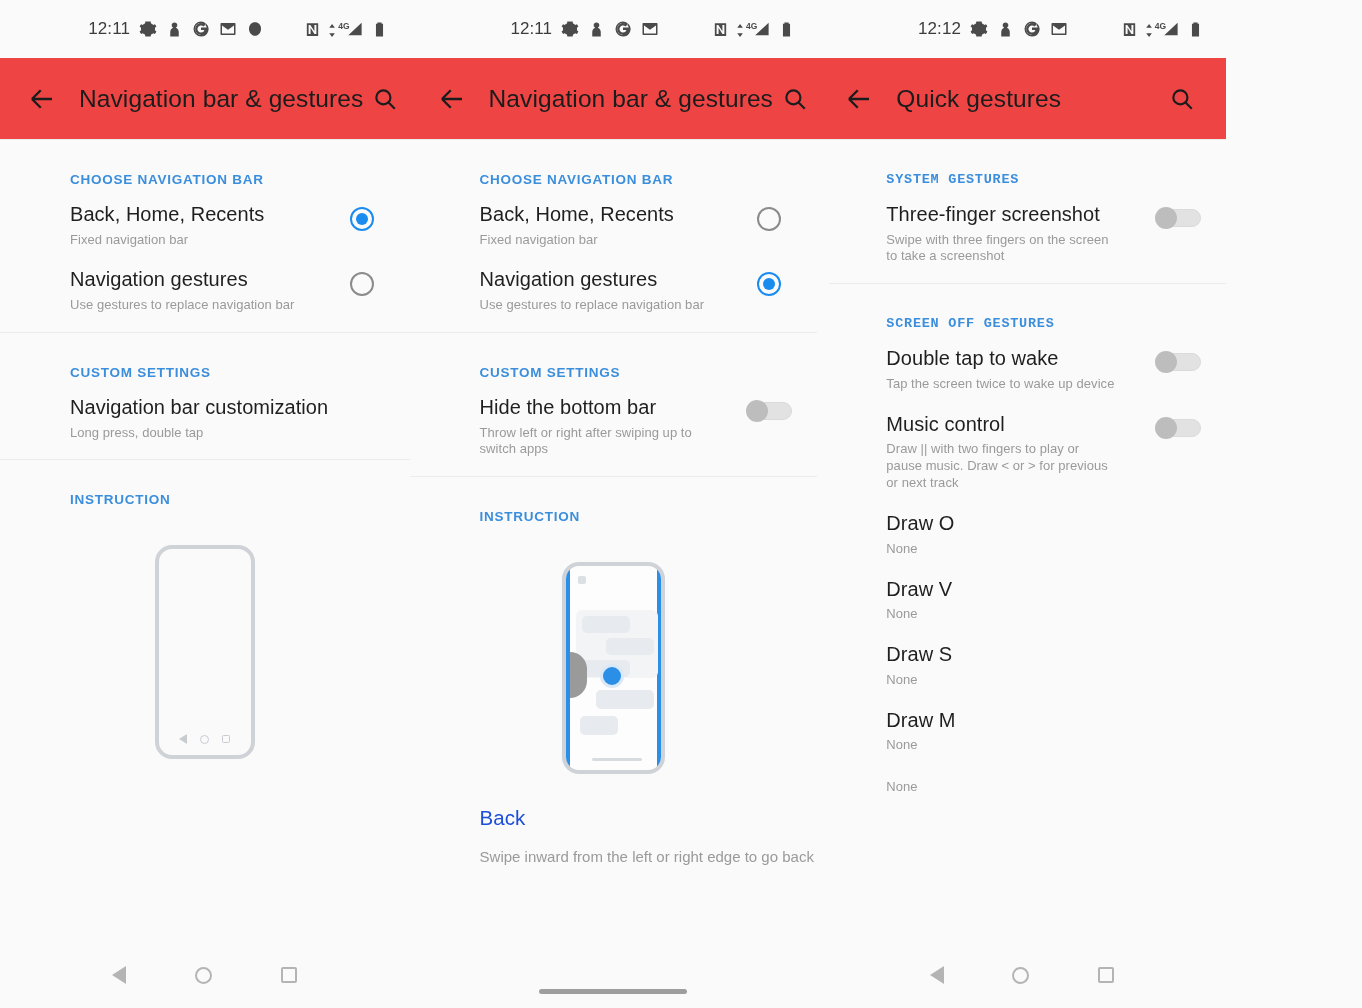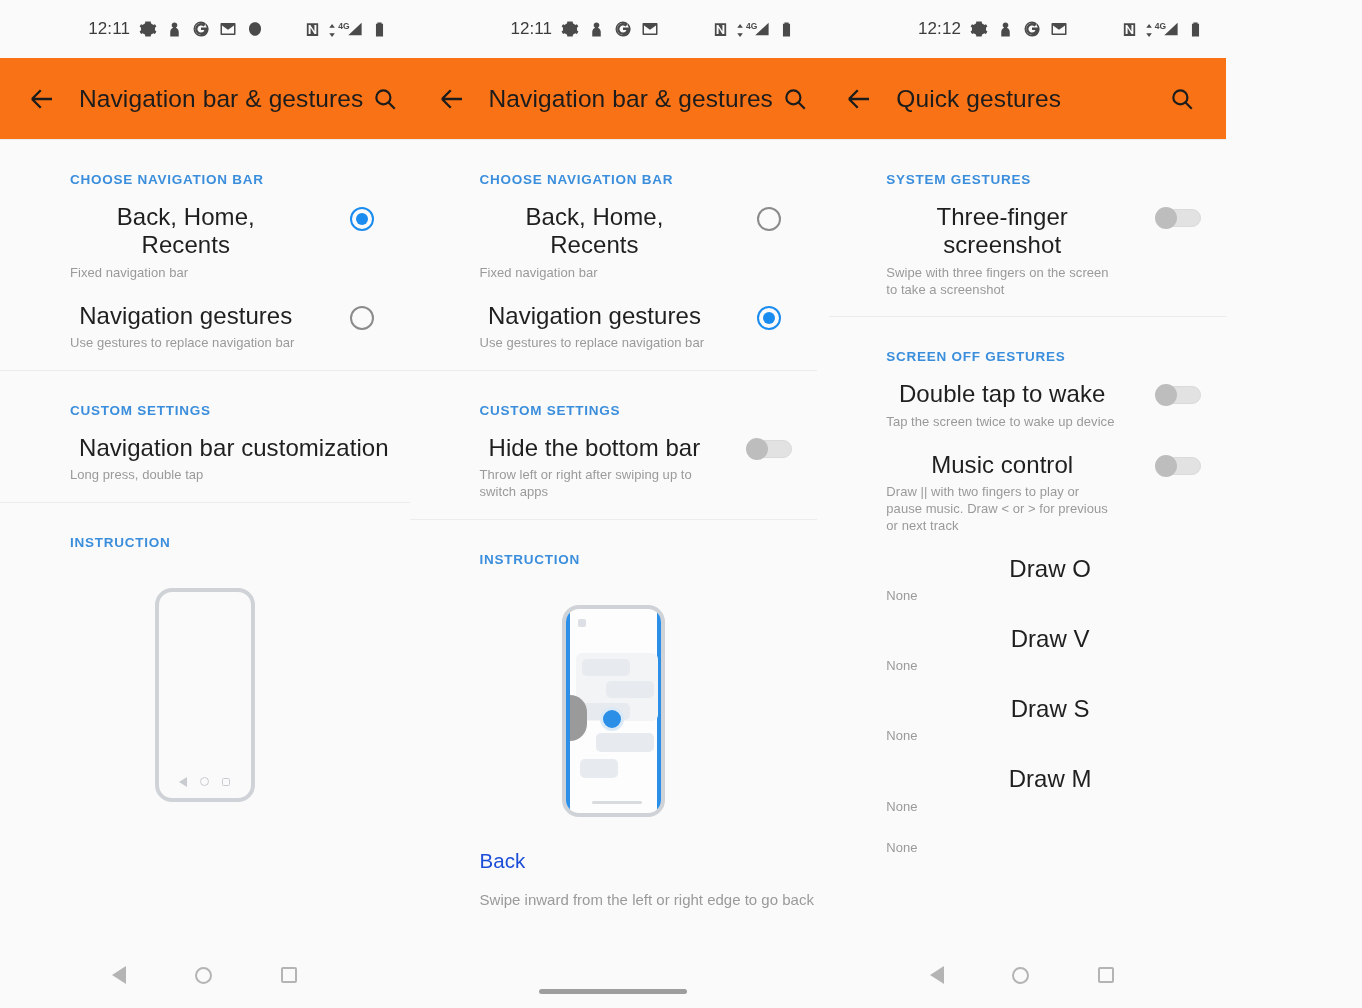--- a/index.html
+++ b/index.html
@@ -38,21 +38,21 @@
   }
   .sb-ico { width: 18px; height: 18px; display: block; fill: #4a4a4a; }
   .sb-ico-sm { width: 17px; height: 17px; display: block; fill: #4a4a4a; }
 
   
   .appbar {
     height: 82px;
     display: flex;
     align-items: center;
     padding: 0 22px 0 20px;
-    background: #f97316;
+    background: #ef4444;
     border-bottom: 1px solid #ececec;
     flex: none;
   }
   .back-btn { width: 44px; height: 44px; display:flex; align-items:center; justify-content:center; flex:none; }
   .back-btn svg { width: 30px; height: 30px; stroke: #1c1c1c; fill: none; stroke-width: 1.9; }
   .appbar-title {
     flex: 1;
     font-size: 24.5px;
     color: #1c1c1c;
     margin-left: 15px;
@@ -65,36 +65,35 @@
   
   .content { flex: 1; position: relative; overflow: hidden; }
 
   .section-head {
     font-size: 13.5px;
     font-weight: bold;
     letter-spacing: .75px;
     color: #3b8edc;
     padding: 32px 0 0 70px;
   }
-  .panel-3 .section-head { padding-left: 69px; }
+  .panel-3 .section-head { padding-left: 69px; font-family: Liberation Mono, monospace; }
 
   .row {
     display: flex;
     align-items: flex-start;
     padding: 16px 0 4px 0;
     min-height: 56px;
   }
   .row-text { flex: 1; padding-left: 70px; padding-right: 12px; }
   .panel-3 .row-text { padding-left: 69px; }
   .row-title {
-    font-size: 24px;
+    font-size: 20px;
     color: #1f1f1f;
     line-height: 1.18;
     letter-spacing: .05px;
-    text-align: center;
   }
   .row-sub {
     font-size: 13px;
     color: #9a9a9a;
     line-height: 1.3;
     margin-top: 5px;
     letter-spacing: .05px;
   }
   .row-ctl { width: 96px; flex: none; display: flex; align-items: center; justify-content: center; padding-top: 4px; }
 

